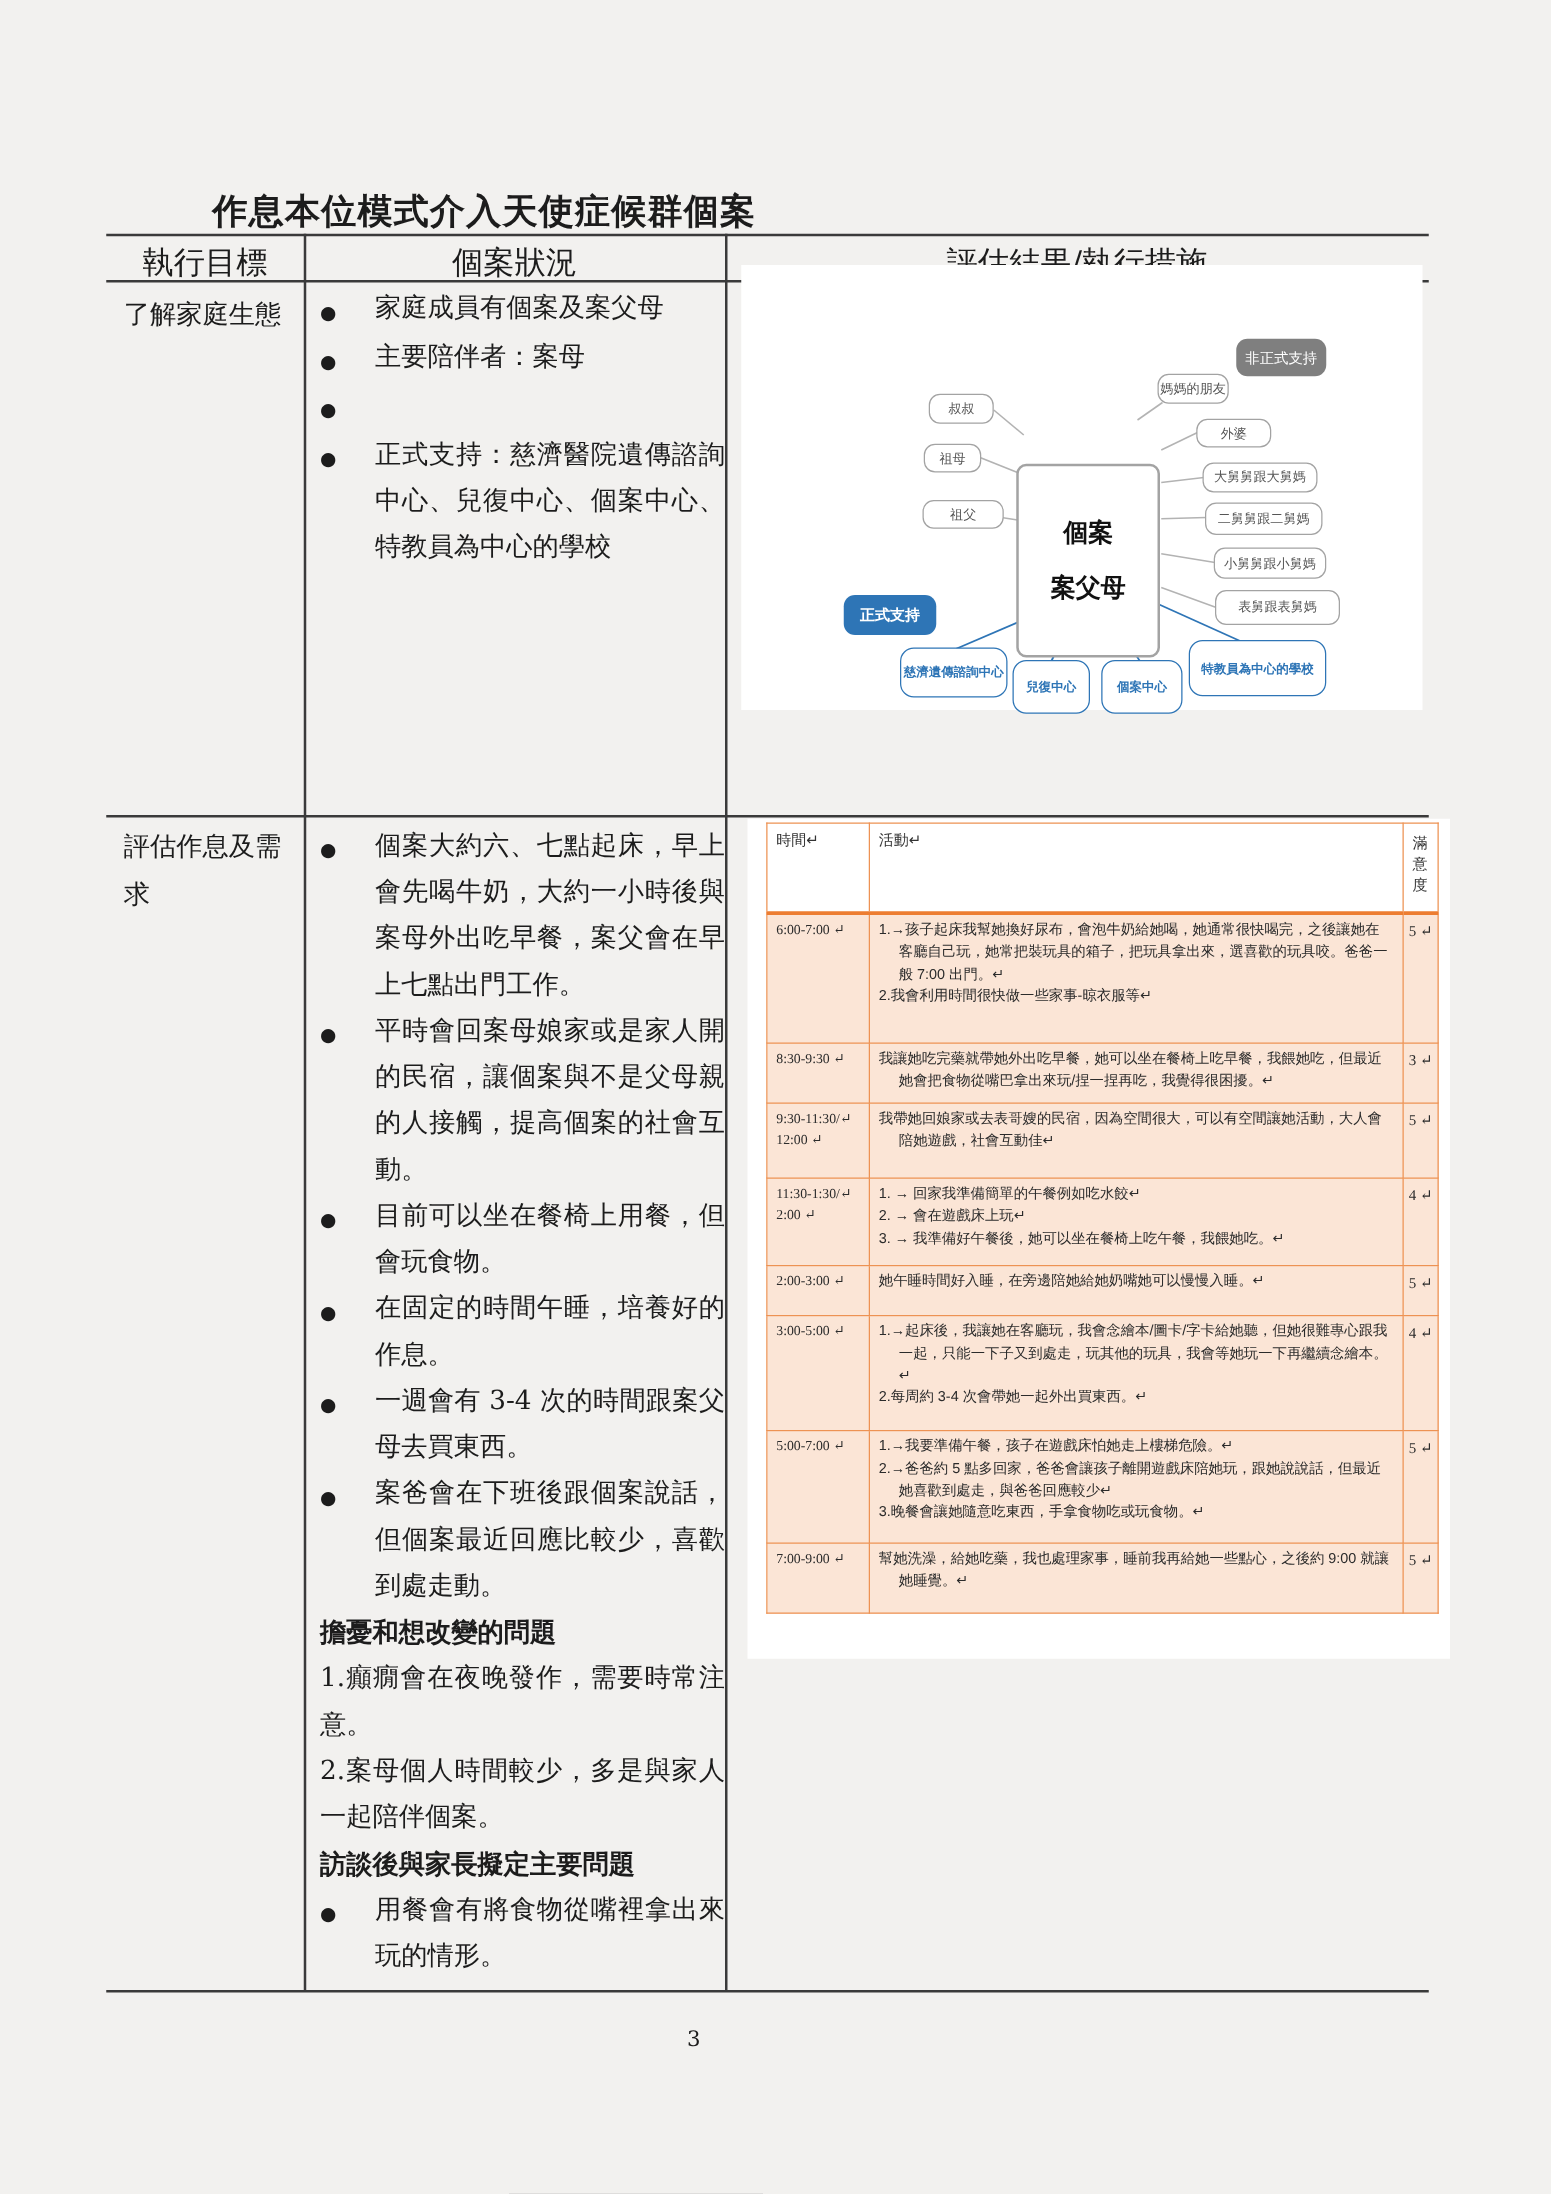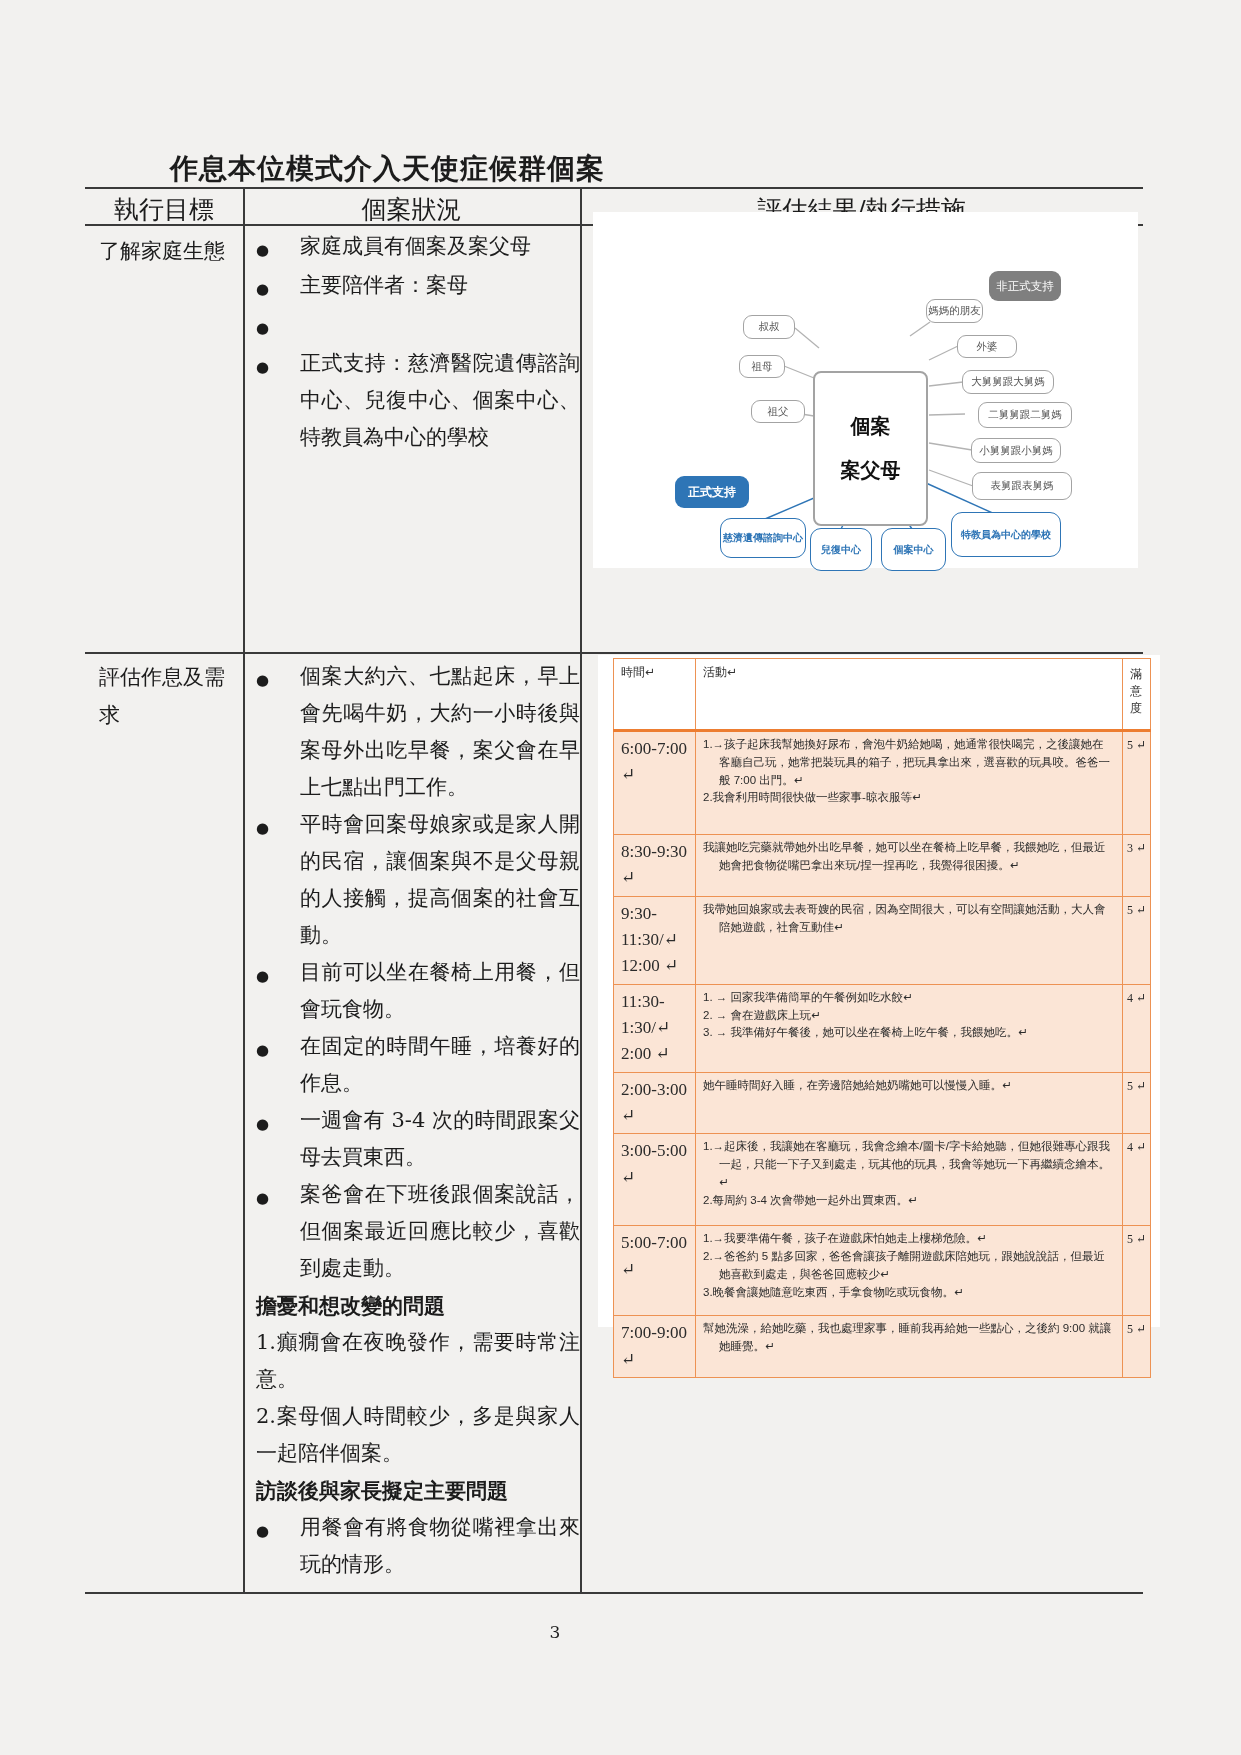--- a/index.html
+++ b/index.html
@@ -42,45 +42,45 @@
           font-family:"Liberation Sans","DejaVu Sans",sans-serif; font-size:11.5px; }
   .lbl-formal { position:absolute; left:82px; top:264px; width:74px; height:32px;
           background:#2e75b6; color:#fff; border-radius:9px;
           display:flex; align-items:center; justify-content:center;
           font-family:"Liberation Sans","DejaVu Sans",sans-serif; font-size:12px; font-weight:bold; }
   .fbox { position:absolute; display:flex; align-items:center; justify-content:center;
           background:#fff; border:1.5px solid #2e75b6; border-radius:11px;
           font-family:"Liberation Sans","DejaVu Sans",sans-serif; font-size:10px; font-weight:600; color:#2e75b6; text-align:center; }
   .b-uncle{left:150px;top:103px;width:52px;height:24px}
   .b-grandmother{left:146px;top:143px;width:46px;height:23px}
-  .b-grandfather{left:158px;top:188px;width:54px;height:23px}
+  .b-grandfather{left:145px;top:188px;width:65px;height:23px}
   .b-momfriends{left:333px;top:87px;width:57px;height:24px}
   .b-matgrandma{left:364px;top:123px;width:60px;height:23px}
   .b-uncle1{left:369px;top:158px;width:92px;height:24px}
-  .b-uncle2{left:385px;top:190px;width:94px;height:26px}
+  .b-uncle2{left:371px;top:190px;width:94px;height:26px}
   .b-uncle3{left:378px;top:226px;width:90px;height:25px}
   .b-cousin{left:379px;top:260px;width:100px;height:28px}
   .f-genetic{left:127px;top:306px;width:86px;height:40px}
   .f-rehab{left:217px;top:316px;width:62px;height:43px}
   .f-case{left:288px;top:316px;width:65px;height:43px}
   .f-school{left:358px;top:300px;width:110px;height:45px}
 
   
   .sched-back { position:absolute; left:598px; top:655px; width:562px; height:672px; background:#ffffff; }
   .sched-wrap { position:absolute; left:613px; top:658px; }
   table.sched { border-collapse:collapse; table-layout:fixed; width:537px;
           font-family:"Liberation Sans","DejaVu Sans",sans-serif; }
   .sched col.c-time{width:82px} .sched col.c-act{width:427px} .sched col.c-score{width:28px}
   .sched th, .sched td { border:1px solid #ed9253; vertical-align:top; }
   .sched thead th { background:#fff; border-bottom:3px solid #ed7d31; font-weight:normal;
           text-align:left; padding:5px 7px; font-size:12px; color:#333; }
   .sched thead tr { height:72px; }
   .sched th.s-score { word-break:break-all; padding:7px 7px; line-height:1.4; }
   .sched td { background:#fbe5d6; padding:4px 7px; font-size:11.5px; line-height:1.55; color:#2b2b2b; }
-  .sched td.s-time { font-family:"Liberation Serif","DejaVu Serif",serif; font-size:17px; }
+  .sched td.s-time { font-family:"Liberation Serif","DejaVu Serif",serif; font-size:11px; }
   .sched td.s-score { text-align:center; padding:4px 1px; font-size:12px;
           font-family:"Liberation Serif","DejaVu Serif",serif; }
   .act-line { padding-left:16px; text-indent:-16px; }
   .sched tbody tr:nth-of-type(1){height:104px}
   .sched tbody tr:nth-of-type(2){height:48px}
   .sched tbody tr:nth-of-type(3){height:60px}
   .sched tbody tr:nth-of-type(4){height:70px}
   .sched tbody tr:nth-of-type(5){height:40px}
   .sched tbody tr:nth-of-type(6){height:92px}
   .sched tbody tr:nth-of-type(7){height:90px}

